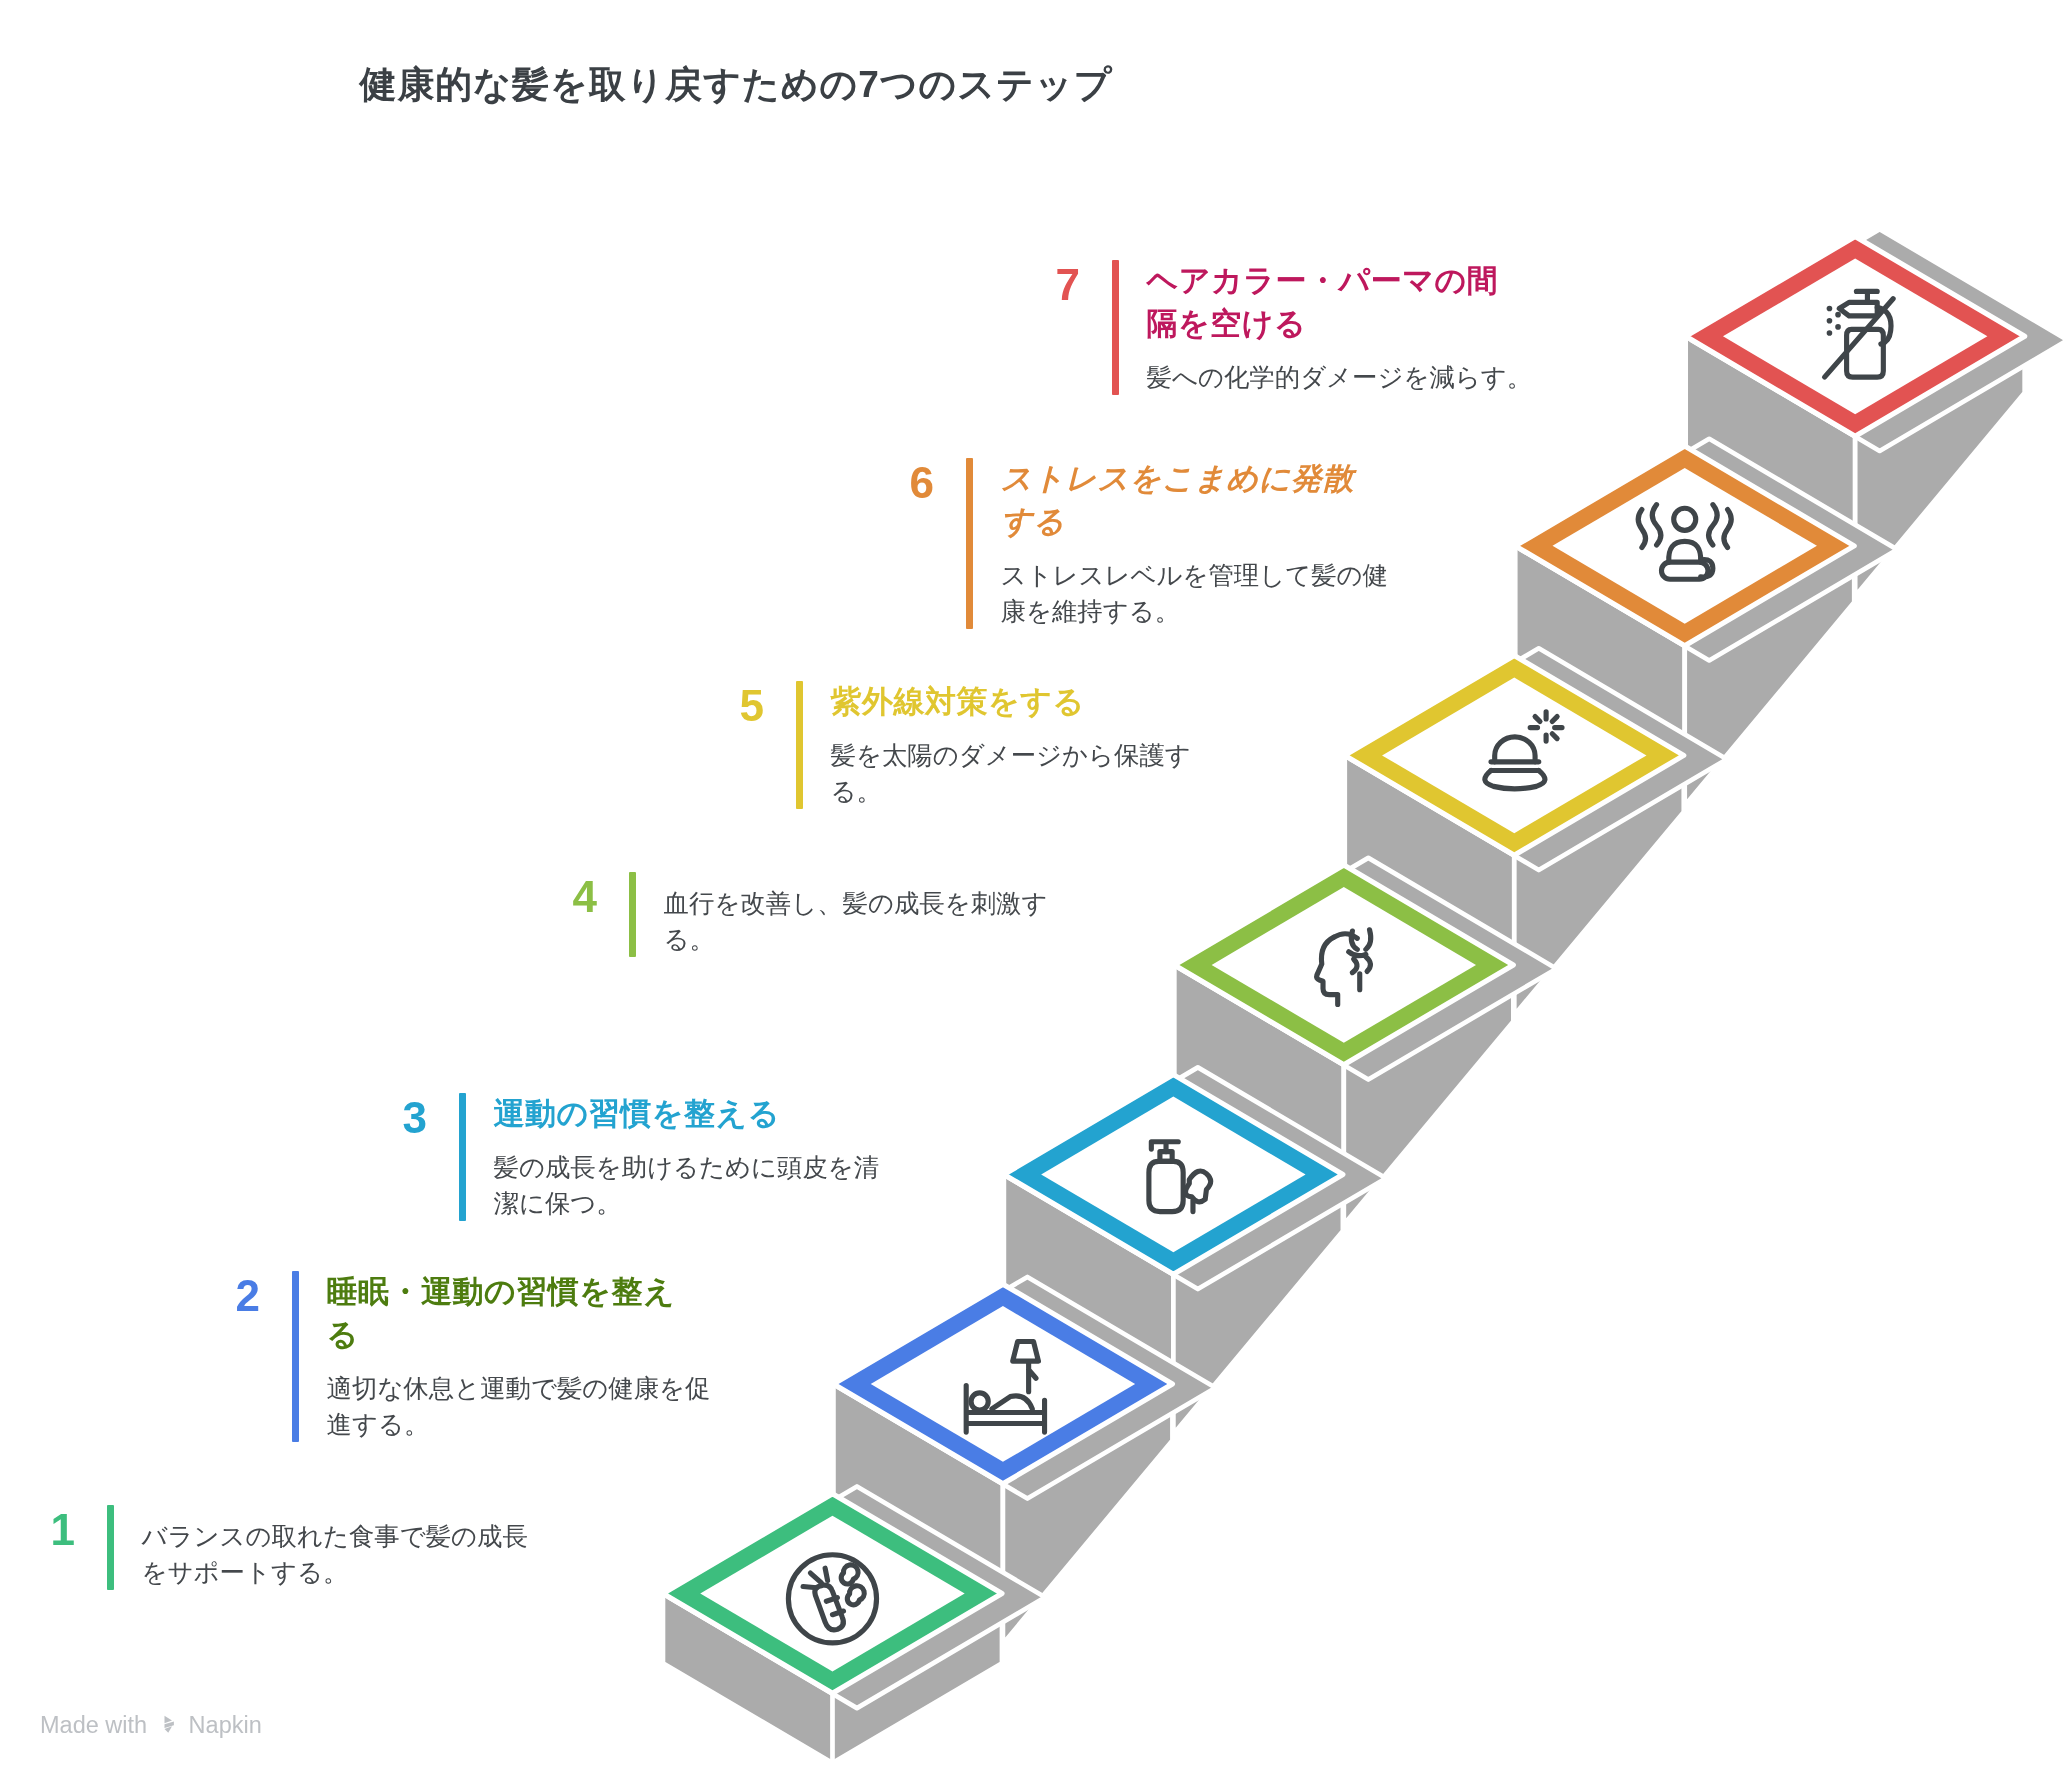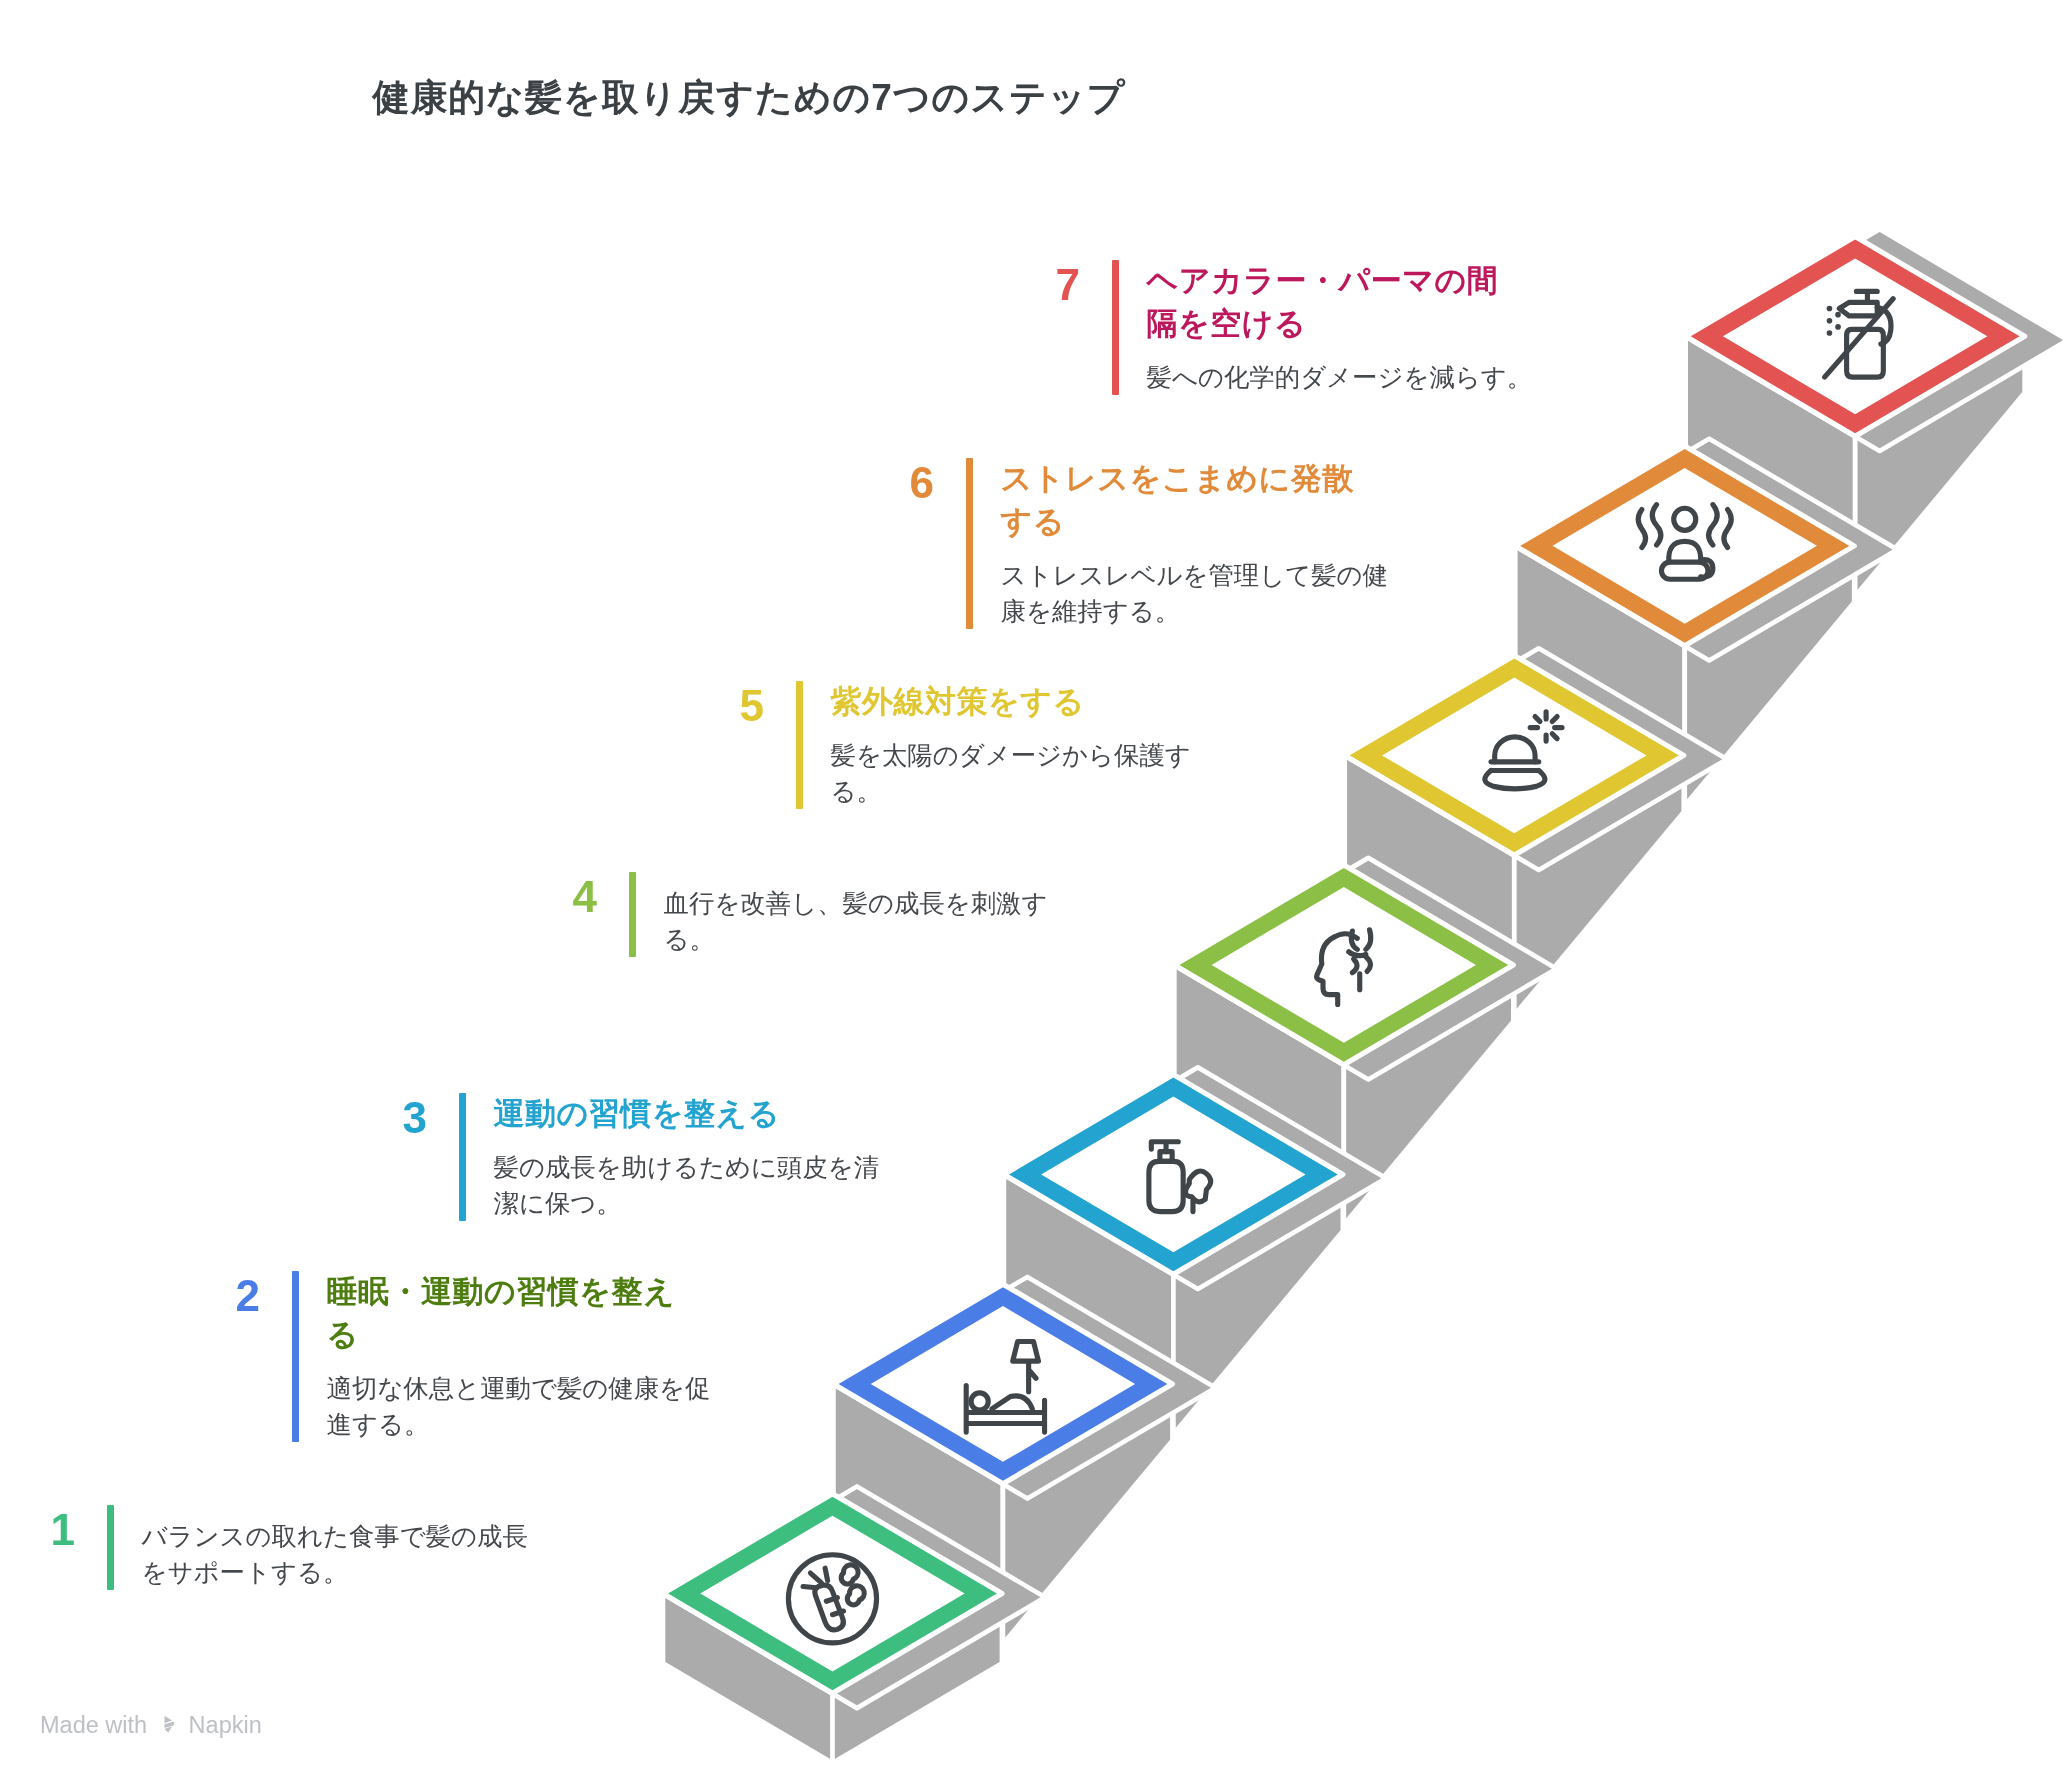--- a/index.html
+++ b/index.html
@@ -5,21 +5,21 @@
   html,body{margin:0;padding:0;}
   body{
     width:2068px;height:1782px;position:relative;overflow:hidden;background:#ffffff;
     font-family:"Liberation Sans","DejaVu Sans",sans-serif;
   }
   #stairs-svg{position:absolute;left:0;top:0;z-index:1;}
   .gry{fill:#ABABAB;stroke:#ffffff;stroke-width:5;stroke-linejoin:round;}
   .wln{stroke:#ffffff;stroke-width:5;}
   .page-title{
     position:absolute;top:60px;left:736px;transform:translateX(-50%);
-    margin:13px;font-size:37px;font-weight:bold;color:#3B4045;white-space:nowrap;
+    margin:0;font-size:37px;font-weight:bold;color:#3B4045;white-space:nowrap;
     letter-spacing:0.9px;z-index:2;
   }
   .step-block{position:absolute;display:flex;align-items:stretch;z-index:2;}
   .step-number{
     width:58px;text-align:right;font-size:44px;font-weight:bold;
     line-height:1.12;margin-right:32px;
   }
   .step-bar{width:6.6px;border-radius:0.9px;flex:0 0 auto;margin-right:28px;}
   .step-texts{width:395px;}
   .step-title{font-size:31px;font-weight:bold;line-height:1.38;width:363px;letter-spacing:0.5px;}
@@ -196,21 +196,21 @@
   <div class="step-bar" style="background: rgb(224, 198, 48);"></div>
   <div class="step-texts">
     <div class="step-title" style="color: rgb(224, 198, 48);">紫外線対策をする</div>
     <div class="step-desc">髪を太陽のダメージから保護する。</div>
   </div>
 </div>
 <div class="step-block" style="left:876px;top:458px;">
   <div class="step-number" style="color: rgb(225, 138, 57);">6</div>
   <div class="step-bar" style="background: rgb(225, 138, 57);"></div>
   <div class="step-texts">
-    <div class="step-title" style="color: rgb(225, 138, 57);">ストレスをこまめに発散する</div>
+    <div class="step-title" style="color: rgb(225, 138, 57); font-style: italic;">ストレスをこまめに発散する</div>
     <div class="step-desc">ストレスレベルを管理して髪の健康を維持する。</div>
   </div>
 </div>
 <div class="step-block" style="left:1022px;top:260px;">
   <div class="step-number" style="color: rgb(226, 83, 82);">7</div>
   <div class="step-bar" style="background: rgb(226, 83, 82);"></div>
   <div class="step-texts">
     <div class="step-title" style="color: #be185d;">ヘアカラー・パーマの間隔を空ける</div>
     <div class="step-desc">髪への化学的ダメージを減らす。</div>
   </div>

